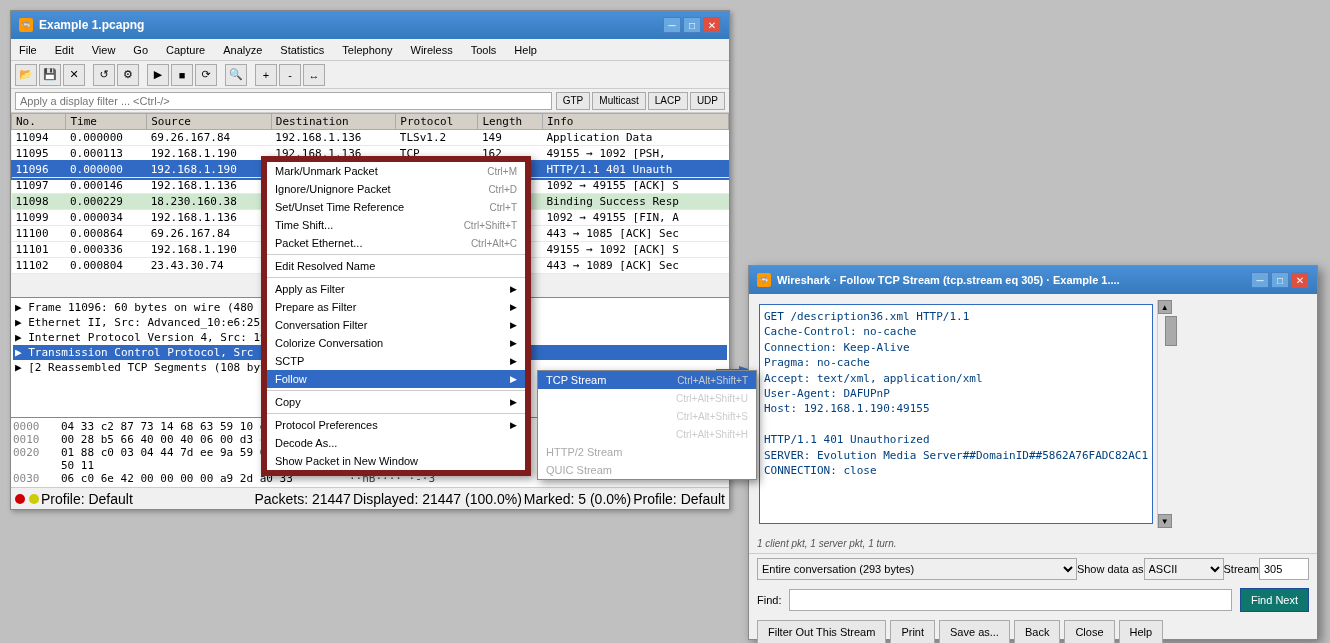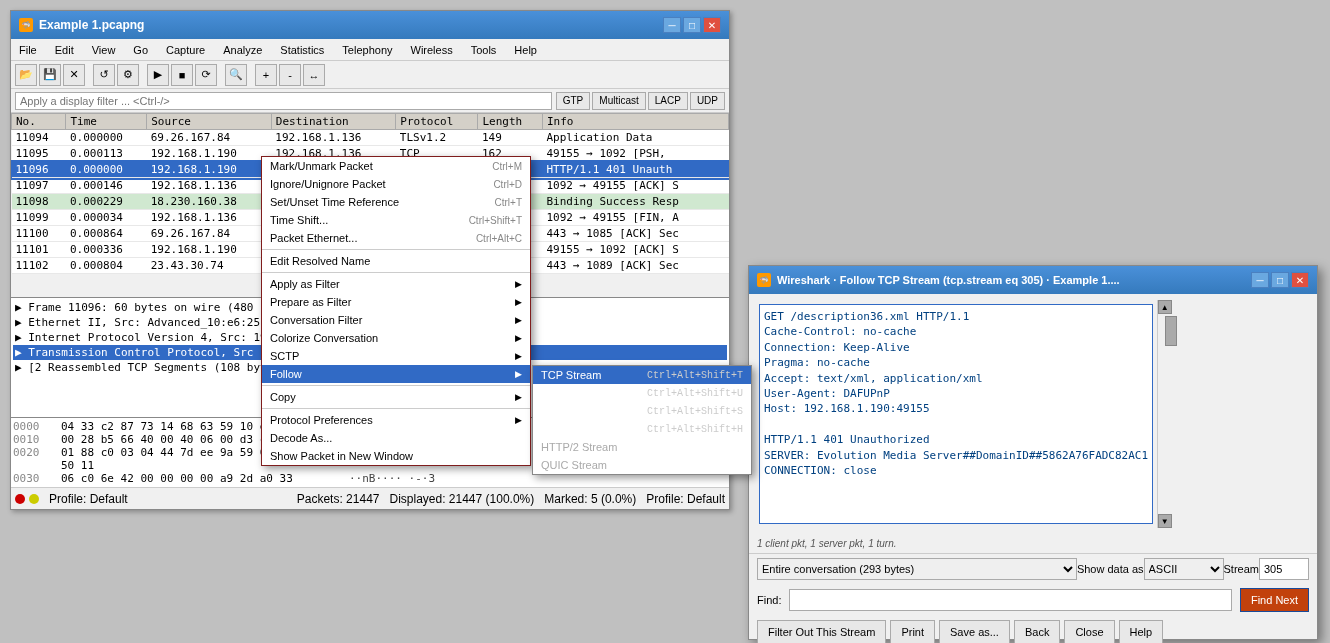--- a/index.html
+++ b/index.html
@@ -135,37 +135,37 @@
     .row-normal { background: white; color: #000; }
     .row-selected { background: #316ac5; color: white; }
     .row-dark { background: #d0e8d0; }
 
     
     .context-menu {
       position: absolute;
       top: 145px;
       left: 250px;
       background: white;
-      border: 1px solid #7f1d1d;
+      border: 6px solid #7f1d1d;
       box-shadow: 3px 3px 8px rgba(0,0,0,0.4);
       z-index: 100;
       width: 270px;
       font-size: 11px;
     }
     .ctx-item {
       padding: 3px 8px;
       display: flex;
       justify-content: space-between;
       align-items: center;
       cursor: pointer;
       white-space: nowrap;
     }
     .ctx-item.highlighted { background: #316ac5; color: white; }
     .ctx-shortcut { color: #888; font-size: 10px; margin-left: 20px; }
-    .ctx-item.highlighted .ctx-shortcut { color: #ccc; font-family: Liberation Mono, monospace; }
+    .ctx-item.highlighted .ctx-shortcut { color: #ccc; }
     .ctx-sep { border-top: 1px solid #ccc; margin: 2px 0; }
     .ctx-arrow { font-size: 9px; }
     .ctx-has-submenu { position: relative; }
 
     
     .follow-submenu {
       position: absolute;
       top: 0;
       left: 270px;
       background: white;
@@ -215,23 +215,23 @@
     
     .status-bar {
       position: absolute;
       bottom: 0;
       left: 0; right: 0;
       height: 22px;
       background: #f0f0f0;
       border-top: 1px solid #ccc;
       display: flex;
       align-items: center;
-      font-size: 12px;
+      font-size: 14px;
       padding: 0 4px;
-      gap: 10px;
+      gap: 2px;
     }
 
     
     .tcp-window {
       position: absolute;
       top: 265px;
       left: 748px;
       width: 570px;
       height: 375px;
       background: #f0f0f0;
@@ -303,21 +303,21 @@
     }
     .find-label { font-size: 11px; }
     .find-input {
       flex: 1;
       height: 22px;
       border: 1px solid #aaa;
       font-size: 11px;
       padding: 1px 4px;
     }
     .find-next-btn {
-      background: #c2410c;
+      background: #0f766e;
       color: white;
       border: 1px solid #1a4a99;
       padding: 3px 10px;
       font-size: 11px;
       cursor: pointer;
       height: 24px;
     }
     .action-row {
       display: flex;
       gap: 4px;

